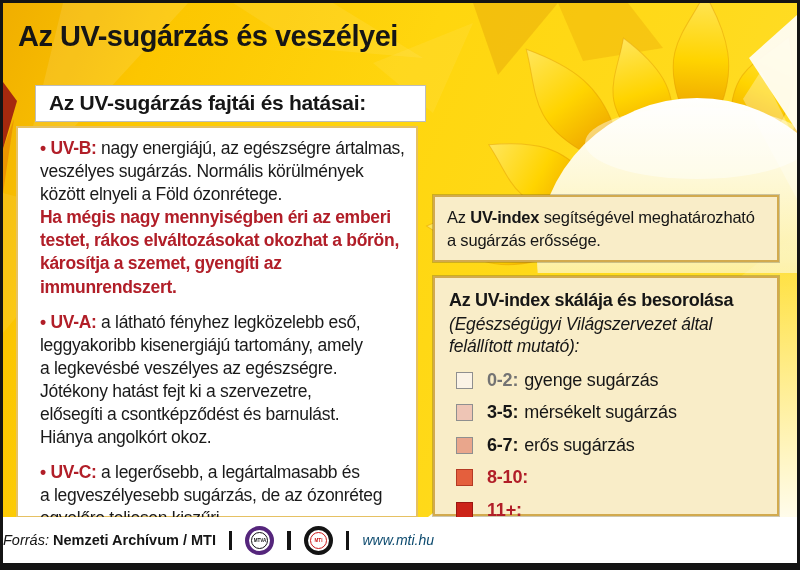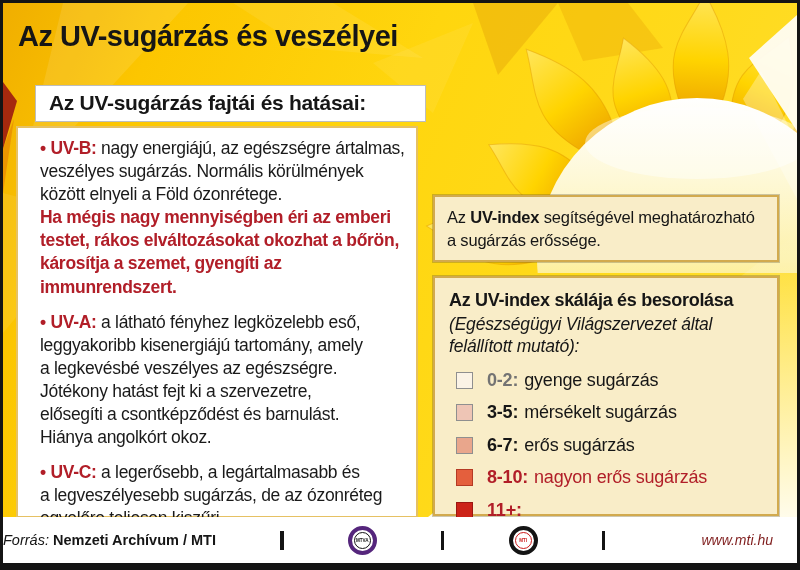--- a/index.html
+++ b/index.html
@@ -54,41 +54,41 @@
   .scale-box { left:430px; top:273px; width:346px; height:240px; padding:12px 14px 10px 14px; color:#161616; }
   .scale-heading { font-size:18px; font-weight:bold; letter-spacing:-0.3px; }
   .scale-subheading { font-size:17.5px; font-style:italic; white-space:pre-line; line-height:1.25; margin-top:3px; letter-spacing:-0.2px; }
   .scale-rows { margin-top:12px; padding-left:7px; }
   .srow { display:flex; align-items:center; margin-bottom:11.5px; font-size:18px; letter-spacing:-0.2px; }
   .swatch { width:17px; height:17px; border:1px solid #909090; margin-right:14px; flex:none; }
   .srange { font-weight:bold; margin-right:6px; }
 
   .footer-band {
     position:absolute; left:0; right:0; top:514px; bottom:0; background:#ffffff;
-    display:flex; align-items:center; justify-content:space-between;
-    padding-right:24px; gap:13px;
+    display:flex; align-items:center; justify-content:flex-start;
+    padding-right:14px; gap:13px;
   }
   .source-text { font-size:14.5px; color:#161616; }
   .source-label { font-style:italic; }
   .source-name, .source-suffix { font-weight:bold; }
   .sep-bar { width:3.5px; height:19px; background:#141414; flex:none; }
   .logo-outer {
     width:29px; height:29px; border-radius:50%; background:#fff; flex:none;
     display:flex; align-items:center; justify-content:center;
   }
   .logo-mtva { border:4px solid #55267c; }
   .logo-mti  { border:4px solid #141414; }
   .logo-inner {
     width:17px; height:17px; border-radius:50%;
     display:flex; align-items:center; justify-content:center;
     font-size:4.6px; font-weight:bold; letter-spacing:0;
   }
   .logo-mtva .logo-inner { border:1.6px solid #141414; color:#141414; }
   .logo-mti  .logo-inner { border:1.6px solid #cc1a1a; color:#cc1a1a; }
-  .footer-url { font-size:14px; font-style:italic; color:#7f1d1d;margin-left:32px; }
+  .footer-url { font-size:14px; font-style:italic; color:#0c4a6e; }
 </style>
 </head>
 <body>
 
 <div class="poster">
   <div class="canvas">
 
     <svg class="bg-svg" viewBox="0 0 794 560">
       <polygon points="60,0 185,0 15,185" fill="rgba(255,255,255,0.10)"></polygon>
       <polygon points="230,0 330,0 420,55 300,45" fill="rgba(255,255,255,0.08)"></polygon>
@@ -182,21 +182,20 @@
             <span class="slabel" style="color: rgb(22, 22, 22);">mérsékelt sugárzás</span>
           </div>
           <div class="srow">
             <span class="swatch" style="background: rgb(233, 166, 140); border-color: rgb(143, 143, 143);"></span>
             <span class="srange" style="color: rgb(22, 22, 22);">6-7:</span>
             <span class="slabel" style="color: rgb(22, 22, 22);">erős sugárzás</span>
           </div>
           <div class="srow">
             <span class="swatch" style="background: rgb(228, 95, 61); border-color: rgb(181, 58, 36);"></span>
             <span class="srange" style="color: rgb(177, 30, 40);">8-10:</span>
-            <span class="slabel" style="color: rgb(177, 30, 40);">nagyon erős sugárzás</span>
           </div>
           <div class="srow">
             <span class="swatch" style="background: rgb(204, 35, 24); border-color: rgb(156, 23, 17);"></span>
             <span class="srange" style="color: rgb(177, 30, 40);">11+:</span>
           </div>
         </div>
     </div>
 
     <div class="footer-band">
       <span class="source-text"><span class="source-label">Forrás:</span> <span class="source-name">Nemzeti Archívum</span> <span class="source-suffix">/ MTI</span></span>

